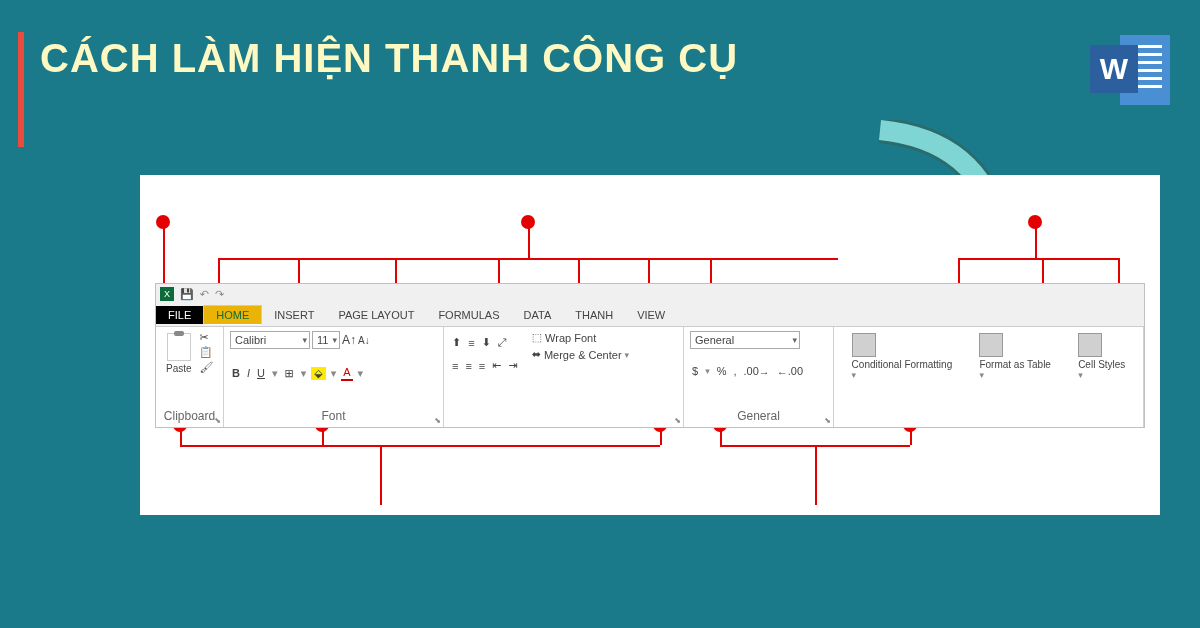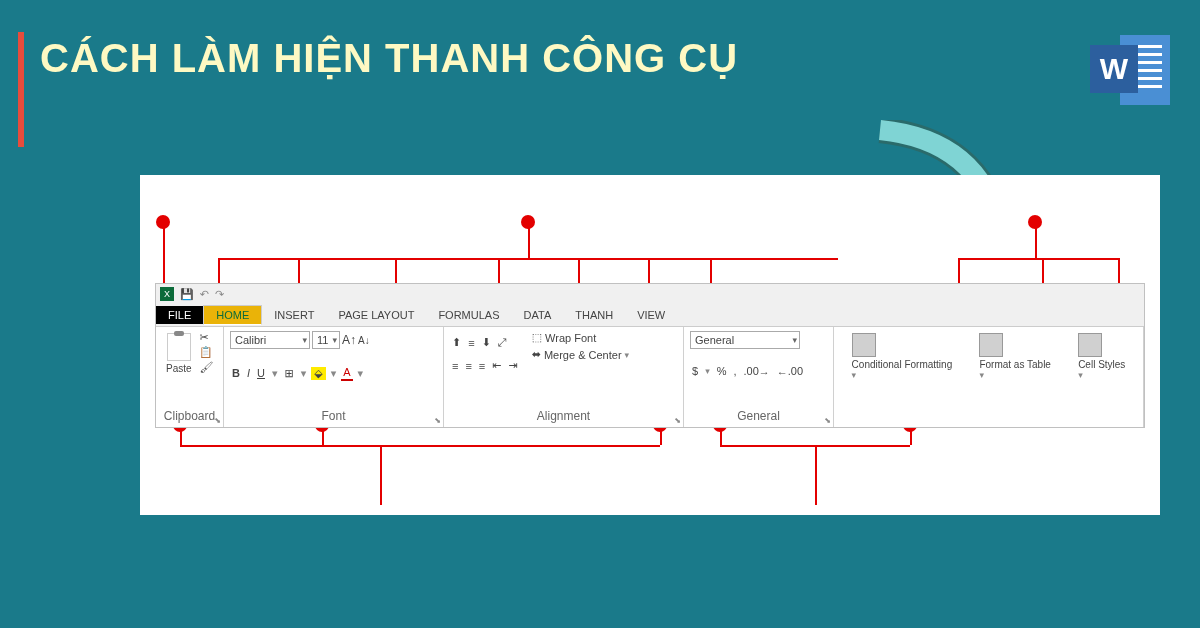--- a/index.html
+++ b/index.html
@@ -198,21 +198,20 @@
             <span>⬚</span>
             <span>Wrap Font</span>
           </div>
           <div style="display:flex;gap:3px;align-items:center">
             <span>⬌</span>
             <span>Merge &amp; Center</span>
             <span style="color:#888;font-size:9px">▾</span>
           </div>
         </div>
       </div>
-      <div class="group-label">Alignment</div>
       <span class="launcher">⬊</span>
     </div>
 
     <div class="group" style="width:150px">
       <div style="display:flex;flex-direction:column;gap:11px;width:100%">
         <span class="combo" style="width:110px">General</span>
         <div class="btn-row">
           <span>$</span>
           <span style="color:#888;font-size:9px">▾</span>
           <span>%</span>

